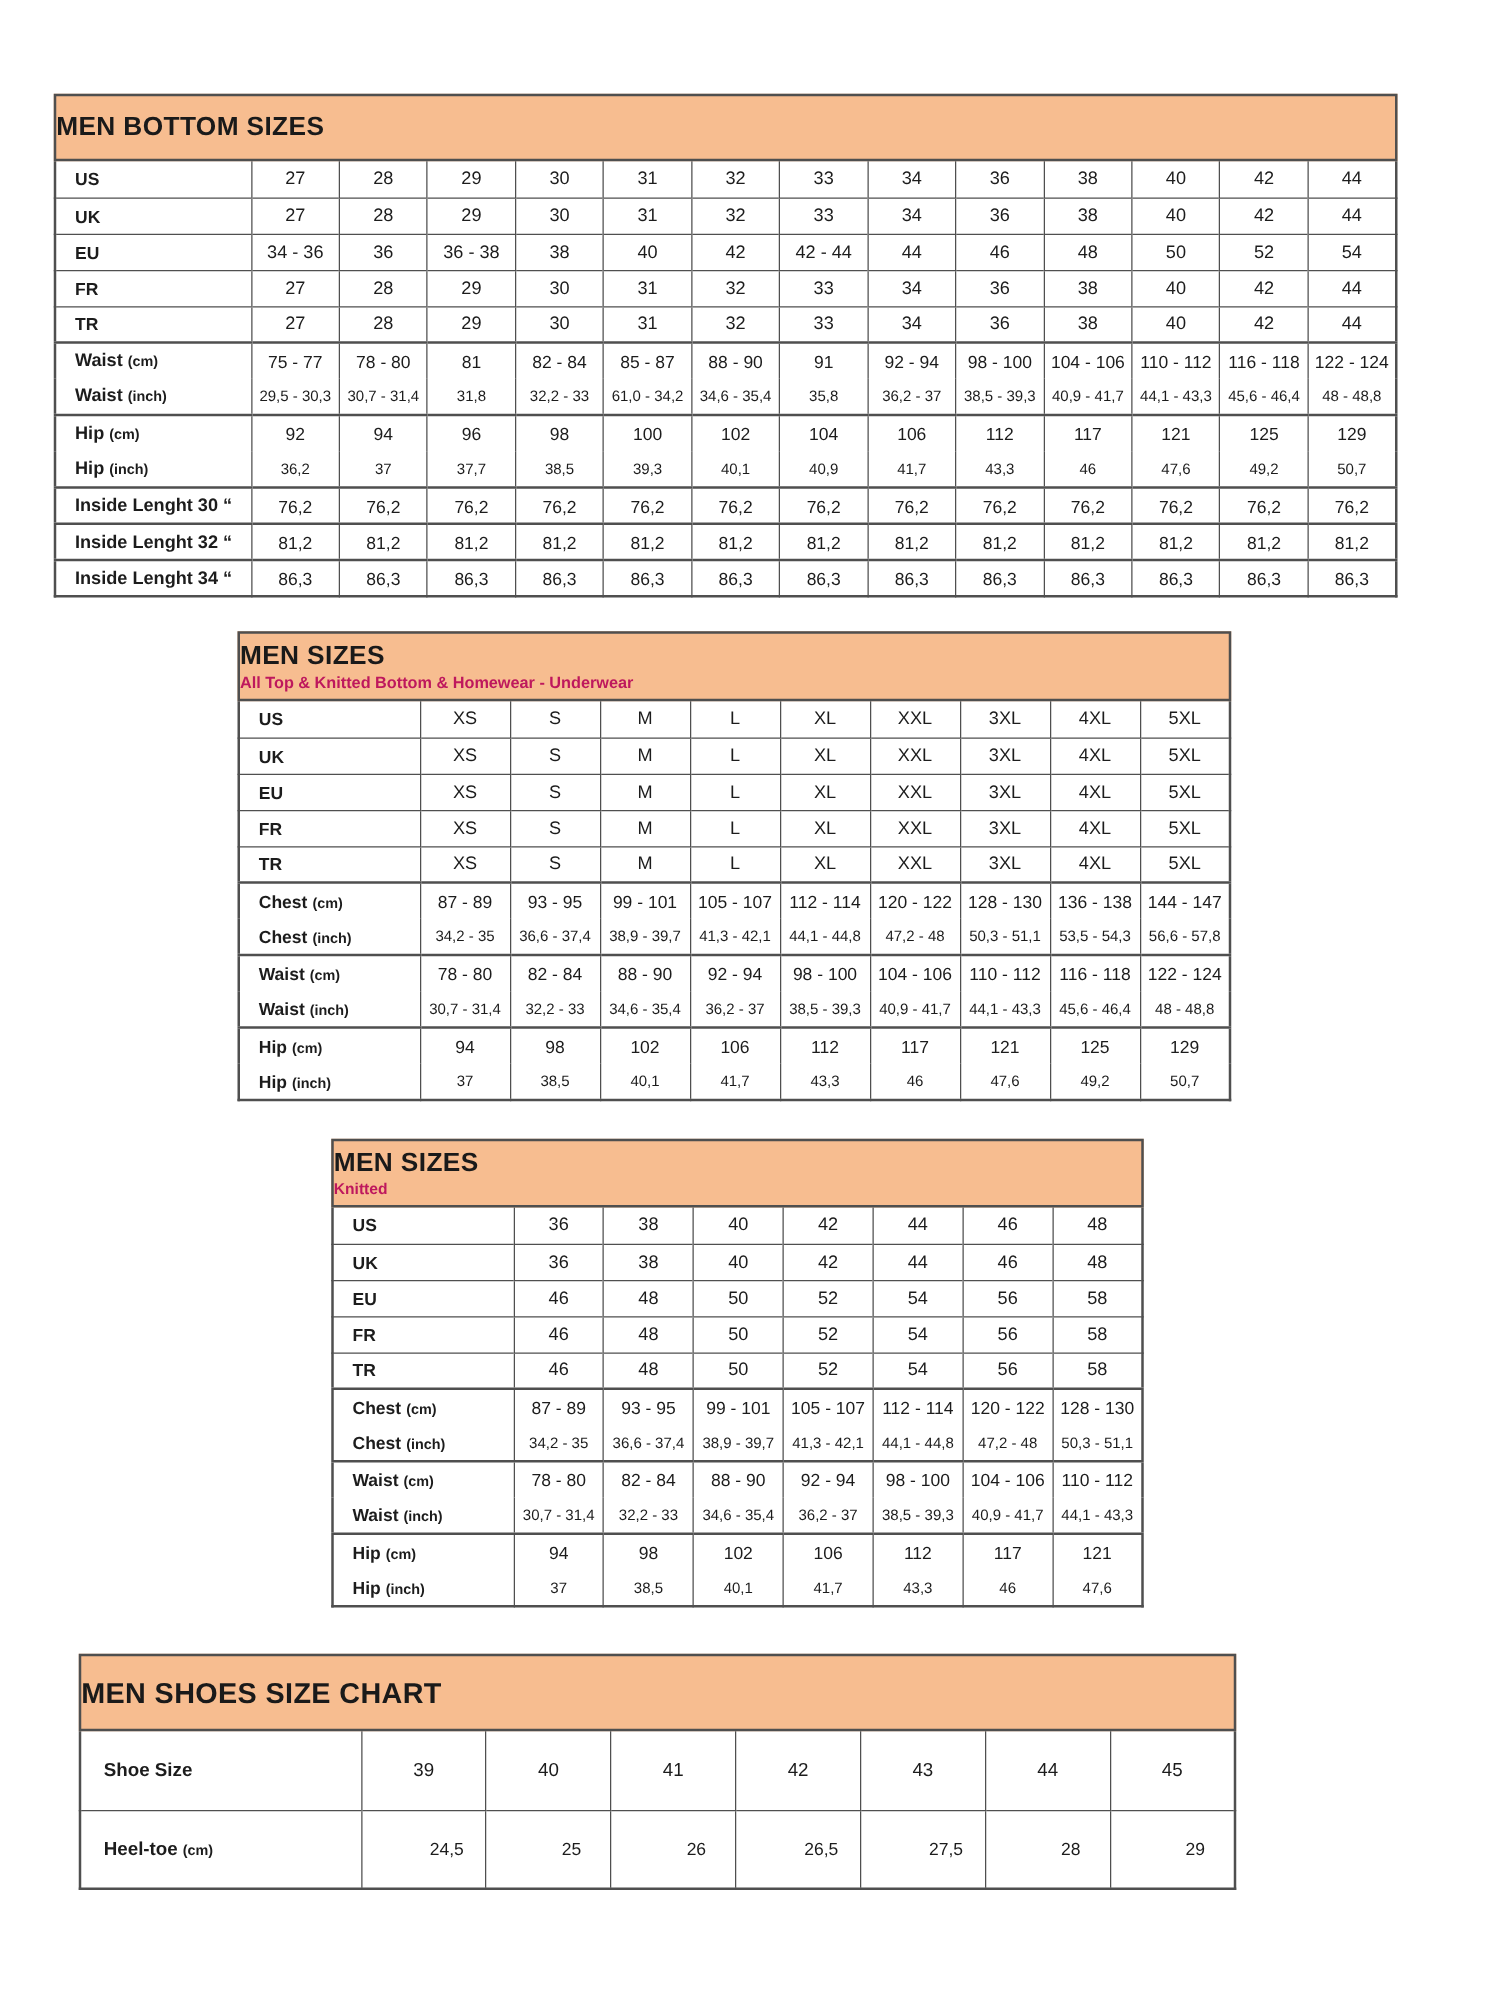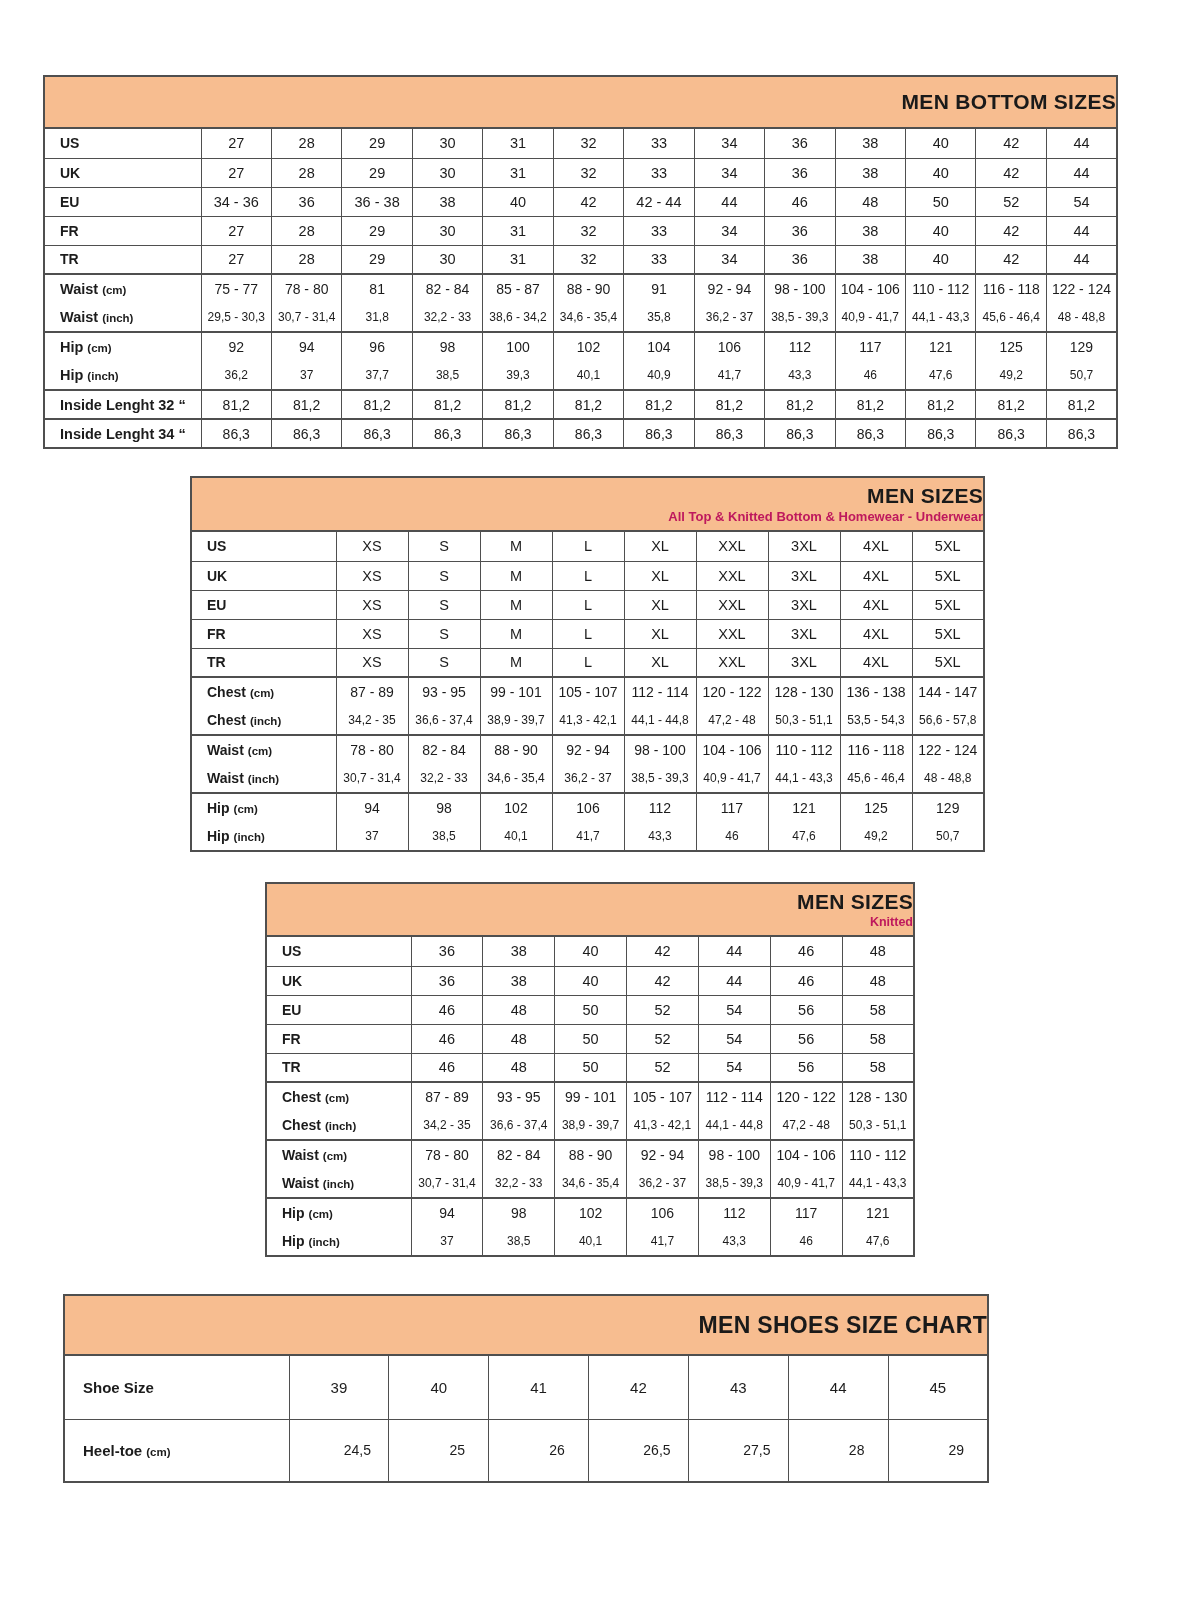--- a/index.html
+++ b/index.html
@@ -13,21 +13,21 @@
   section.size-table { background: #fff; }
 
   .t1 { width: 1075px; margin: 75px 0 0 43px; }
   .t2 { width: 795px;  margin: 27px 0 0 190px; }
   .t3 { width: 650px;  margin: 30px 0 0 265px; }
   .t4 { width: 926px; margin: 37px 0 0 63px; }
 
   .tbl-header {
     background: var(--header-bg, #f7bd90);
     border: 2px solid var(--border-col, #4f4f4f);
-    display: flex; flex-direction: column; justify-content: center; align-items: flex-end;
+    display: flex; flex-direction: column; justify-content: center; align-items: flex-start;
     text-align: center;
   }
   .t1 .tbl-header { height: 54px; }
   .t2 .tbl-header { height: 56px; }
   .t3 .tbl-header { height: 55px; }
   .t4 .tbl-header { height: 62px; }
 
   .tbl-title { font-weight: bold; font-size: 21px; letter-spacing: .3px; color: #1a1a1a; }
   .t4 .tbl-title { font-size: 23px; }
   .tbl-sub { font-weight: bold; font-size: 13px; margin-top: 1px; color: #be185d; }
@@ -186,21 +186,21 @@
           <td class="val">110 - 112</td>
           <td class="val">116 - 118</td>
           <td class="val">122 - 124</td>
         </tr>
         <tr class="row-inch cont">
           <td class="lbl"><span class="lbl-main">Waist</span><span class="lbl-unit">(inch)</span></td>
           <td class="val">29,5 - 30,3</td>
           <td class="val">30,7 - 31,4</td>
           <td class="val">31,8</td>
           <td class="val">32,2 - 33</td>
-          <td class="val">38,6 - 34,2</td>
+          <td class="val">61,0 - 34,2</td>
           <td class="val">34,6 - 35,4</td>
           <td class="val">35,8</td>
           <td class="val">36,2 - 37</td>
           <td class="val">38,5 - 39,3</td>
           <td class="val">40,9 - 41,7</td>
           <td class="val">44,1 - 43,3</td>
           <td class="val">45,6 - 46,4</td>
           <td class="val">48 - 48,8</td>
         </tr>
         <tr class="row-cm group-start">
@@ -229,20 +229,36 @@
           <td class="val">40,1</td>
           <td class="val">40,9</td>
           <td class="val">41,7</td>
           <td class="val">43,3</td>
           <td class="val">46</td>
           <td class="val">47,6</td>
           <td class="val">49,2</td>
           <td class="val">50,7</td>
         </tr>
         <tr class="row-cm group-start">
+          <td class="lbl"><span class="lbl-main">Inside Lenght 30 “</span></td>
+          <td class="val">76,2</td>
+          <td class="val">76,2</td>
+          <td class="val">76,2</td>
+          <td class="val">76,2</td>
+          <td class="val">76,2</td>
+          <td class="val">76,2</td>
+          <td class="val">76,2</td>
+          <td class="val">76,2</td>
+          <td class="val">76,2</td>
+          <td class="val">76,2</td>
+          <td class="val">76,2</td>
+          <td class="val">76,2</td>
+          <td class="val">76,2</td>
+        </tr>
+        <tr class="row-cm group-start">
           <td class="lbl"><span class="lbl-main">Inside Lenght 32 “</span></td>
           <td class="val">81,2</td>
           <td class="val">81,2</td>
           <td class="val">81,2</td>
           <td class="val">81,2</td>
           <td class="val">81,2</td>
           <td class="val">81,2</td>
           <td class="val">81,2</td>
           <td class="val">81,2</td>
           <td class="val">81,2</td>

